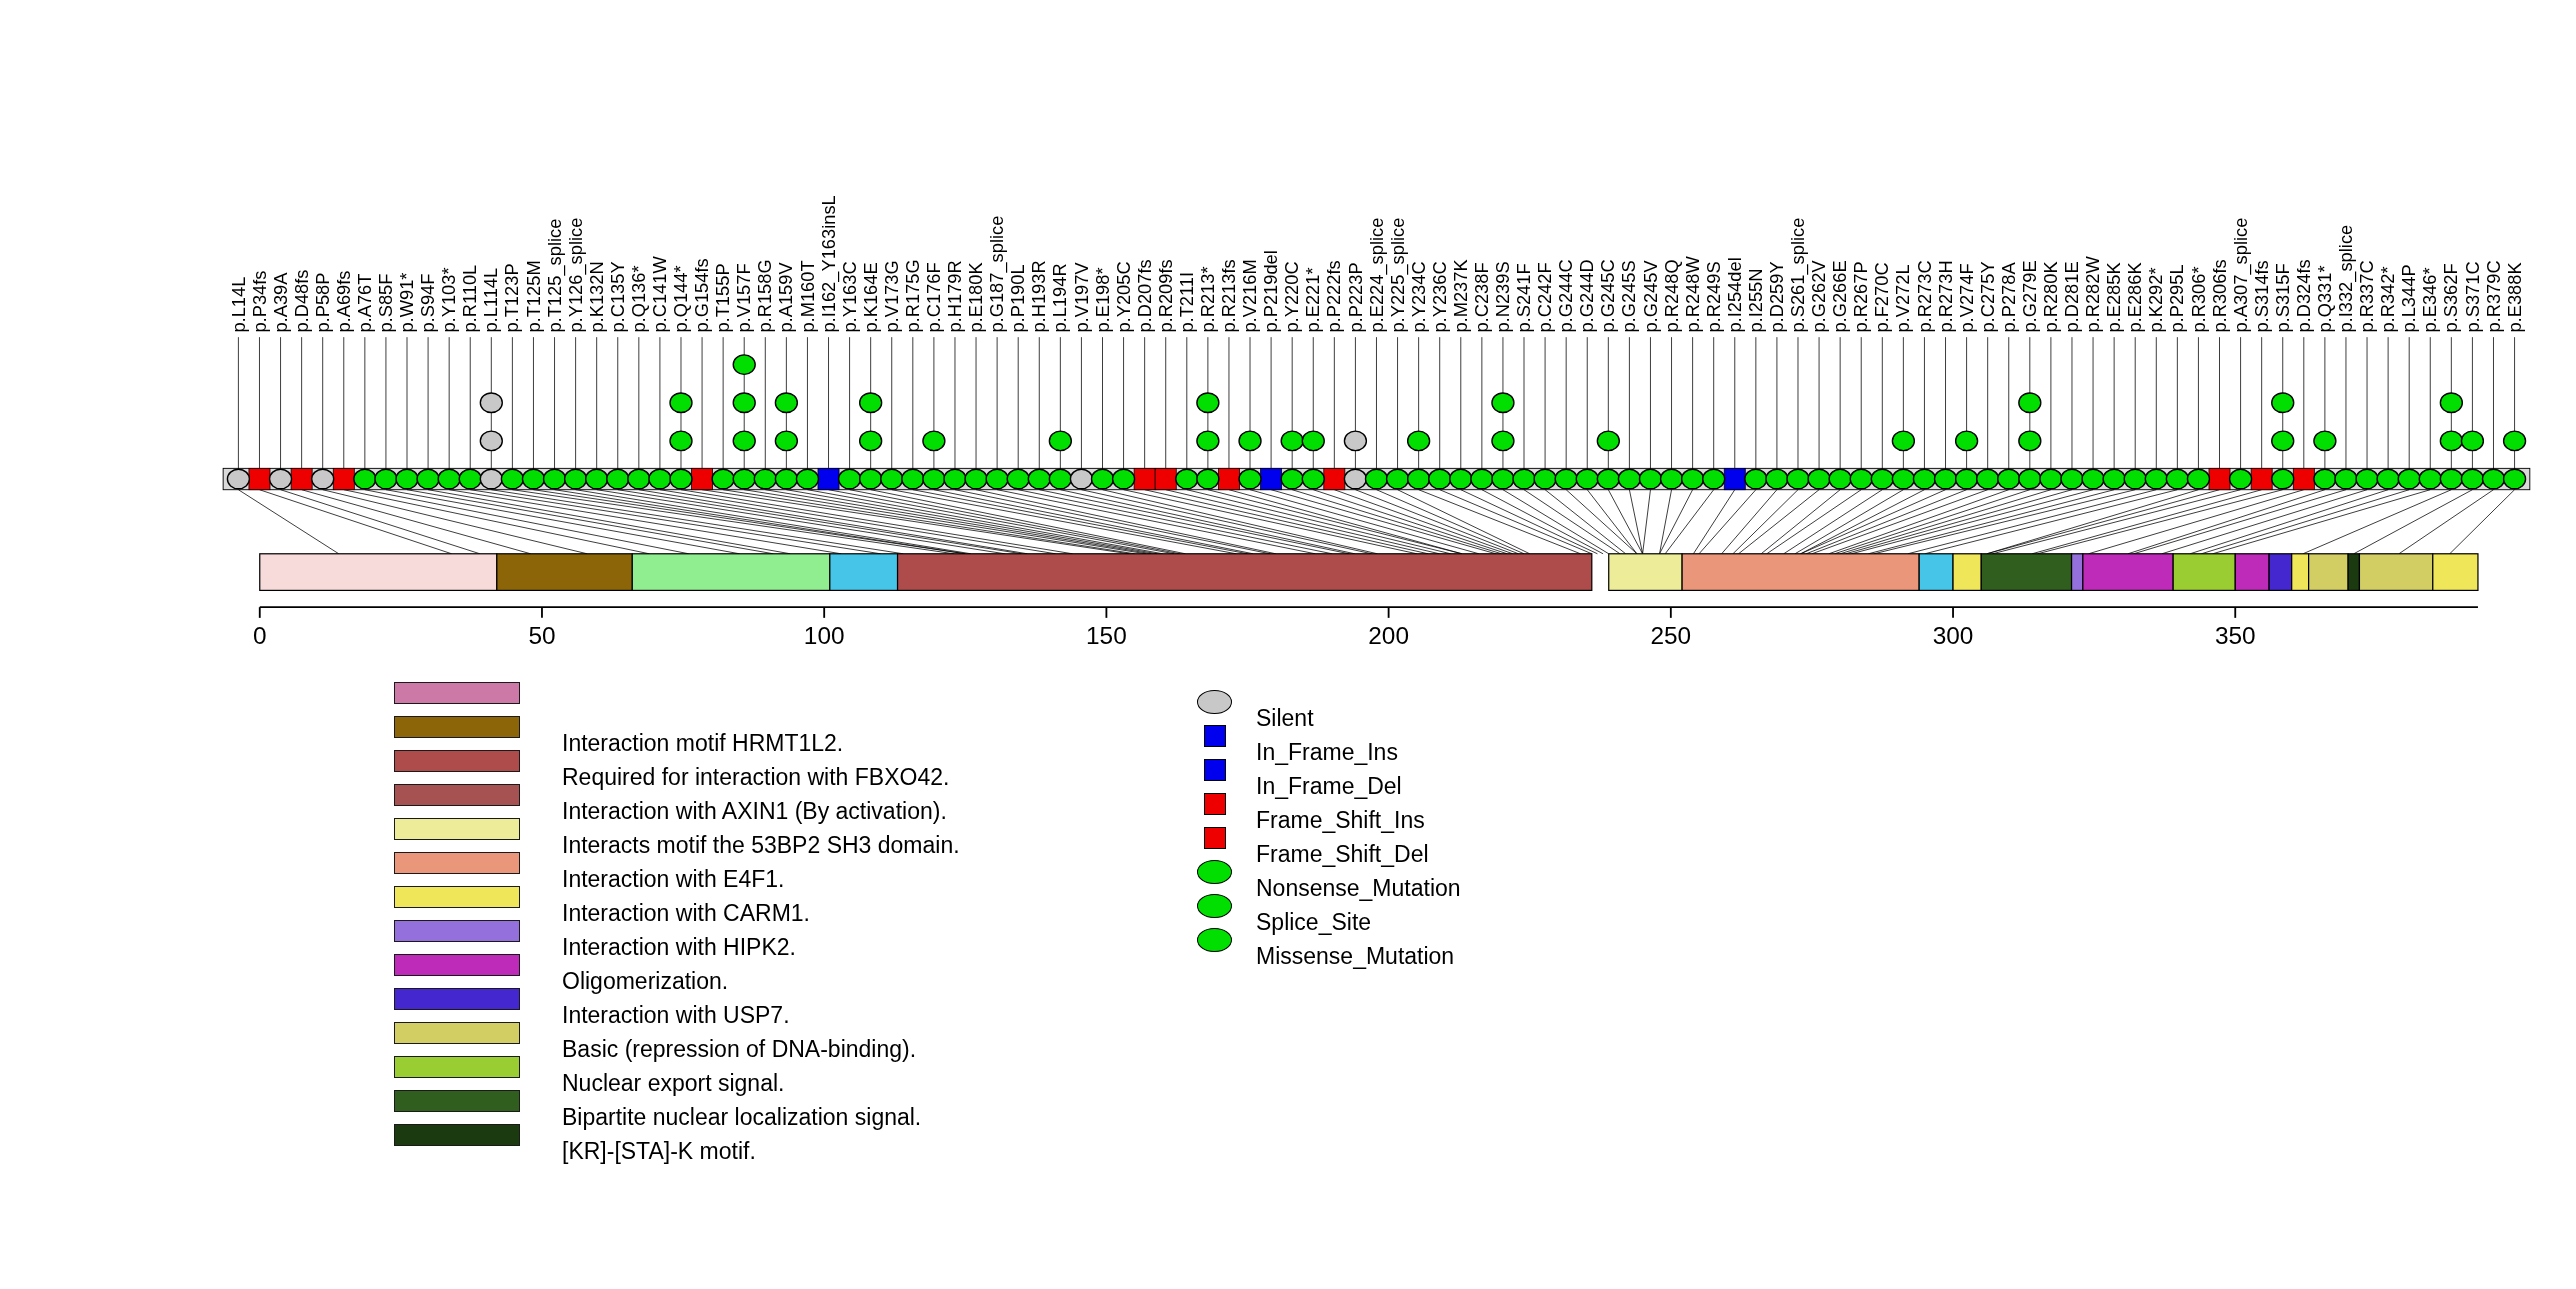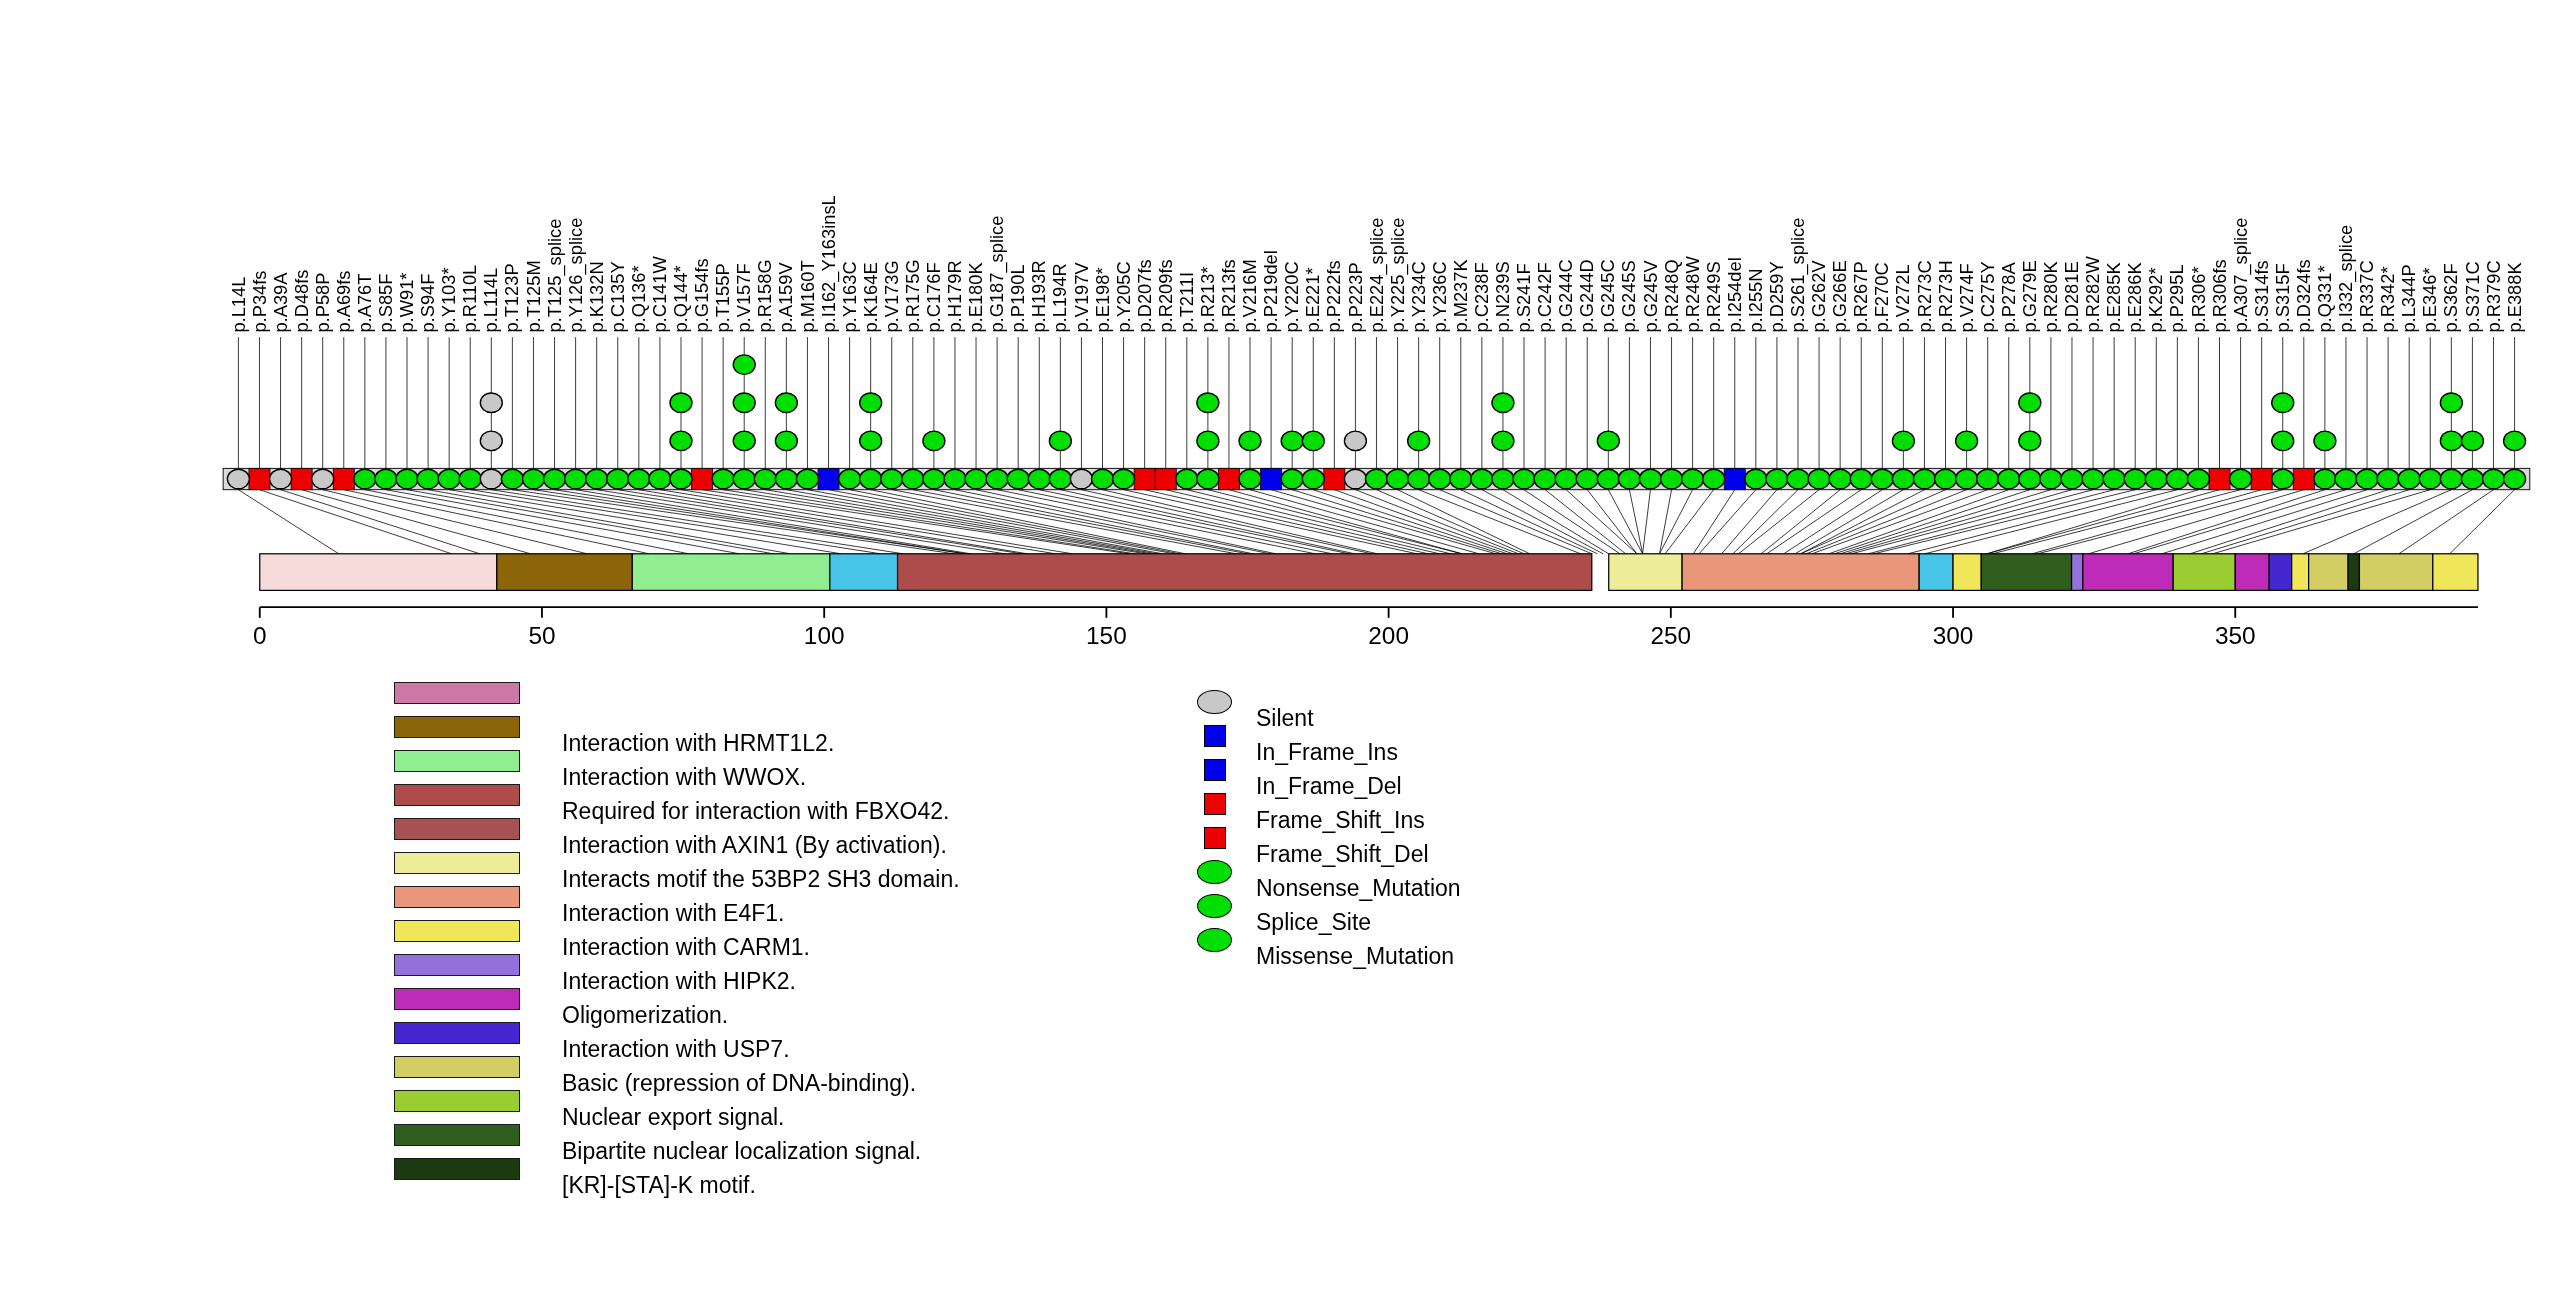--- a/index.html
+++ b/index.html
@@ -531,25 +531,21 @@
       <line x1="1464.910941475827" y1="398" x2="1464.910941475827" y2="405" stroke="#000" stroke-width="1.2"></line>
       <text x="1464.910941475827" y="422" text-anchor="middle" font-size="16" font-family="&quot;Liberation Sans&quot;, sans-serif">350</text>
     </svg>
   <div class="legend legend-domains">
       <div class="legend-row">
         <div class="sw-rect" style="background: rgb(204, 121, 167);"></div>
         <div class="legend-label"></div>
       </div>
       <div class="legend-row">
         <div class="sw-rect" style="background: rgb(139, 101, 8);"></div>
-        <div class="legend-label">Interaction with HRMT1L2.</div>
-      </div>
-      <div class="legend-row">
-        <div class="sw-rect" style="background: rgb(144, 238, 144);"></div>
-        <div class="legend-label">Interaction with WWOX.</div>
+        <div class="legend-label">Interaction motif HRMT1L2.</div>
       </div>
       <div class="legend-row">
         <div class="sw-rect" style="background: rgb(174, 76, 76);"></div>
         <div class="legend-label">Required for interaction with FBXO42.</div>
       </div>
       <div class="legend-row">
         <div class="sw-rect" style="background: rgb(166, 82, 82);"></div>
         <div class="legend-label">Interaction with AXIN1 (By activation).</div>
       </div>
       <div class="legend-row">

